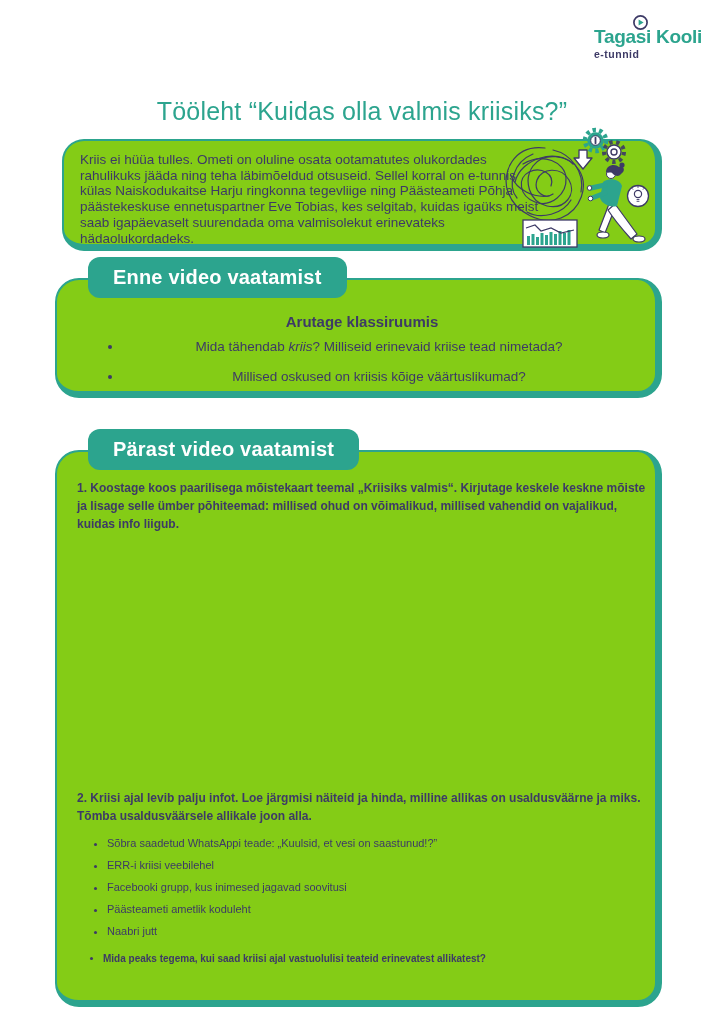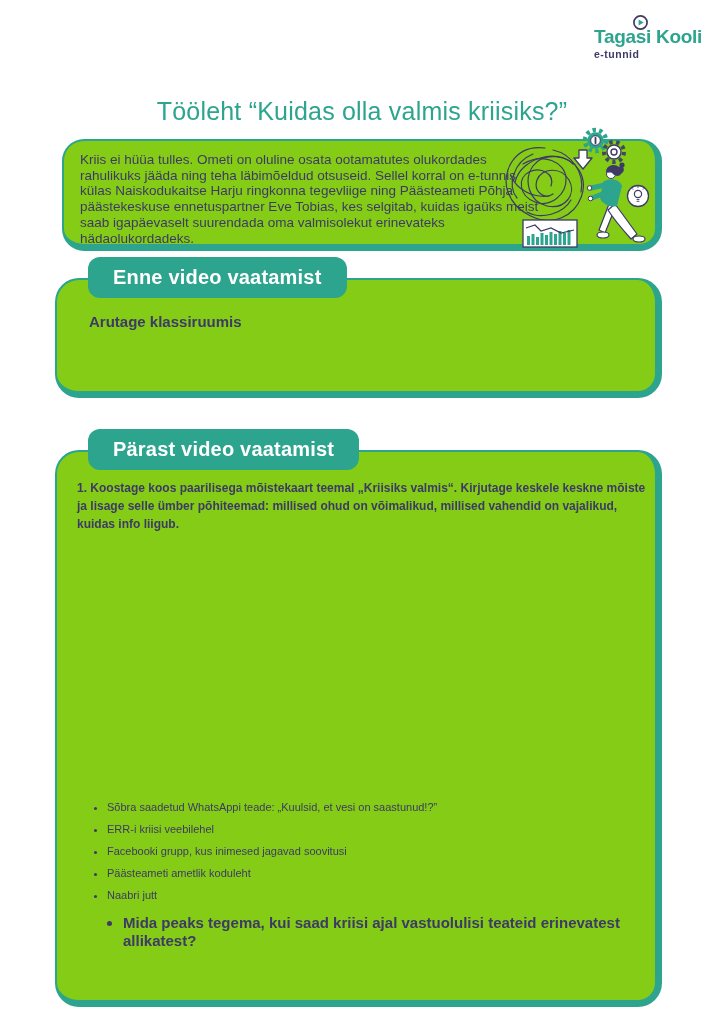--- a/index.html
+++ b/index.html
@@ -30,31 +30,31 @@
   .section{margin-left:55px;width:607px;}
   .sec-before{margin-top:6px;}
   .sec-after{margin-top:31px;}
   .pill{
     display:inline-flex;align-items:center;height:41px;padding:0 25px;margin-left:33px;
     background:#2ca48e;color:#ffffff;border-radius:12px;
     font-size:20px;font-weight:bold;letter-spacing:0.2px;
     position:relative;z-index:1;
   }
   .panel-body{margin-top:-20px;}
-  .panel-before{height:120px;padding:33px 20px 17px 32px;}
+  .panel-before{height:120px;padding:33px 20px 17px 32px;text-align:center;}
   .subheading{font-size:15px;font-weight:bold;margin:0;}
   ul.dots{margin:9px 0 0 0;padding-left:34px;list-style:disc;}
   ul.dots li{font-size:13.5px;line-height:16px;margin-bottom:14px;}
   .panel-after{height:557px;padding:27px 24px 0 20px;overflow:hidden;}
   .task{font-size:12px;font-weight:bold;line-height:18px;margin:0;width:570px;}
   .spacer{height:256px;}
   ul.sources{margin:10px 0 0 0;padding-left:30px;list-style:disc;}
   ul.sources li{font-size:11px;line-height:16.5px;margin-bottom:5.5px;}
   ul.question{margin:10px 0 0 0;padding-left:26px;list-style:disc;}
-  ul.question li{font-size:15px;font-weight:bold;line-height:18px;width:555px;margin-left:20px;}
+  ul.question li{font-size:10px;font-weight:bold;line-height:18px;width:555px;}
   .it{font-style:italic;}
 </style>
 </head>
 <body>
 
 <div class="logo">
   <svg class="play" width="17" height="17" viewBox="0 0 17 17">
     <circle cx="8.5" cy="8.5" r="6.6" fill="#ffffff" stroke="#3d3a66" stroke-width="1.7"></circle>
     <path d="M6.6,5.6 L11.6,8.5 L6.6,11.4 Z" fill="#2ca48e"></path>
   </svg>
@@ -129,28 +129,33 @@
       <path d="M113,38 C113,31 122,29 126,33 C131,31 133,37 128,40 C126,43 122,42 120,40 C118,37 115,40 113,38 Z" fill="#3d3a66"></path>
       <circle cx="129" cy="31" r="2.6" fill="#3d3a66"></circle>
     </g>
   </svg>
 </div>
 
 <div class="section sec-before">
   <div class="pill">Enne video vaatamist</div>
   <div class="panel panel-body panel-before">
     <p class="subheading">Arutage klassiruumis</p>
+    <ul class="dots">
+      <li><span>Mida tähendab </span><span class="it">kriis</span><span>? Milliseid erinevaid kriise tead nimetada?</span></li>
+      <li>Millised oskused on kriisis kõige väärtuslikumad?</li>
+    </ul>
   </div>
 </div>
 
 <div class="section sec-after">
   <div class="pill">Pärast video vaatamist</div>
   <div class="panel panel-body panel-after">
     <p class="task">1. Koostage koos paarilisega mõistekaart teemal „Kriisiks valmis“. Kirjutage keskele keskne mõiste ja lisage selle ümber põhiteemad: millised ohud on võimalikud, millised vahendid on vajalikud, kuidas info liigub.</p>
     <div class="spacer"></div>
+    <p class="task">2. Kriisi ajal levib palju infot. Loe järgmisi näiteid ja hinda, milline allikas on usaldusväärne ja miks. Tõmba usaldusväärsele allikale joon alla.</p>
     <ul class="sources">
       <li>Sõbra saadetud WhatsAppi teade: „Kuulsid, et vesi on saastunud!?”</li>
       <li>ERR-i kriisi veebilehel</li>
       <li>Facebooki grupp, kus inimesed jagavad soovitusi</li>
       <li>Päästeameti ametlik koduleht</li>
       <li>Naabri jutt</li>
     </ul>
     <ul class="question">
       <li>Mida peaks tegema, kui saad kriisi ajal vastuolulisi teateid erinevatest allikatest?</li>
     </ul>

